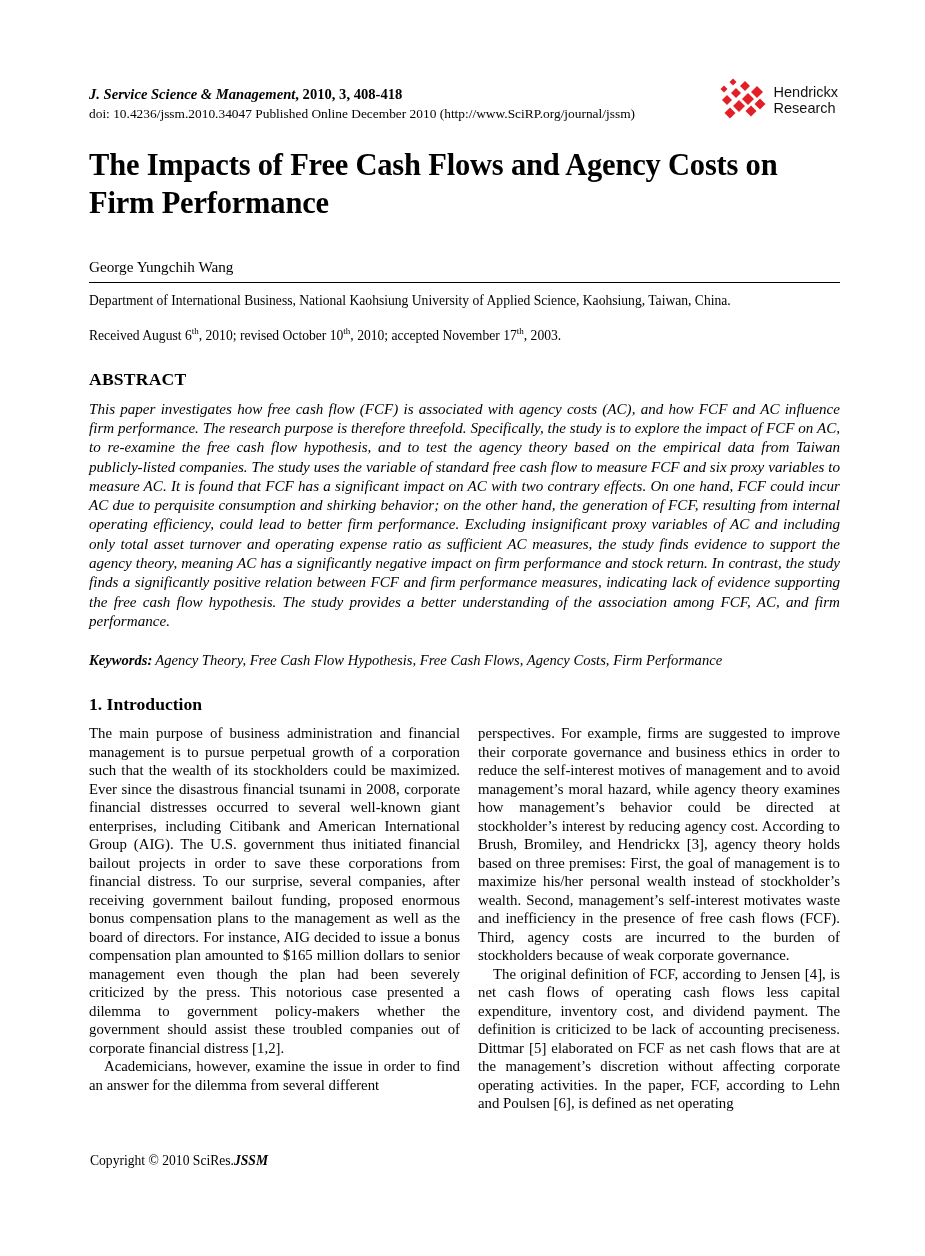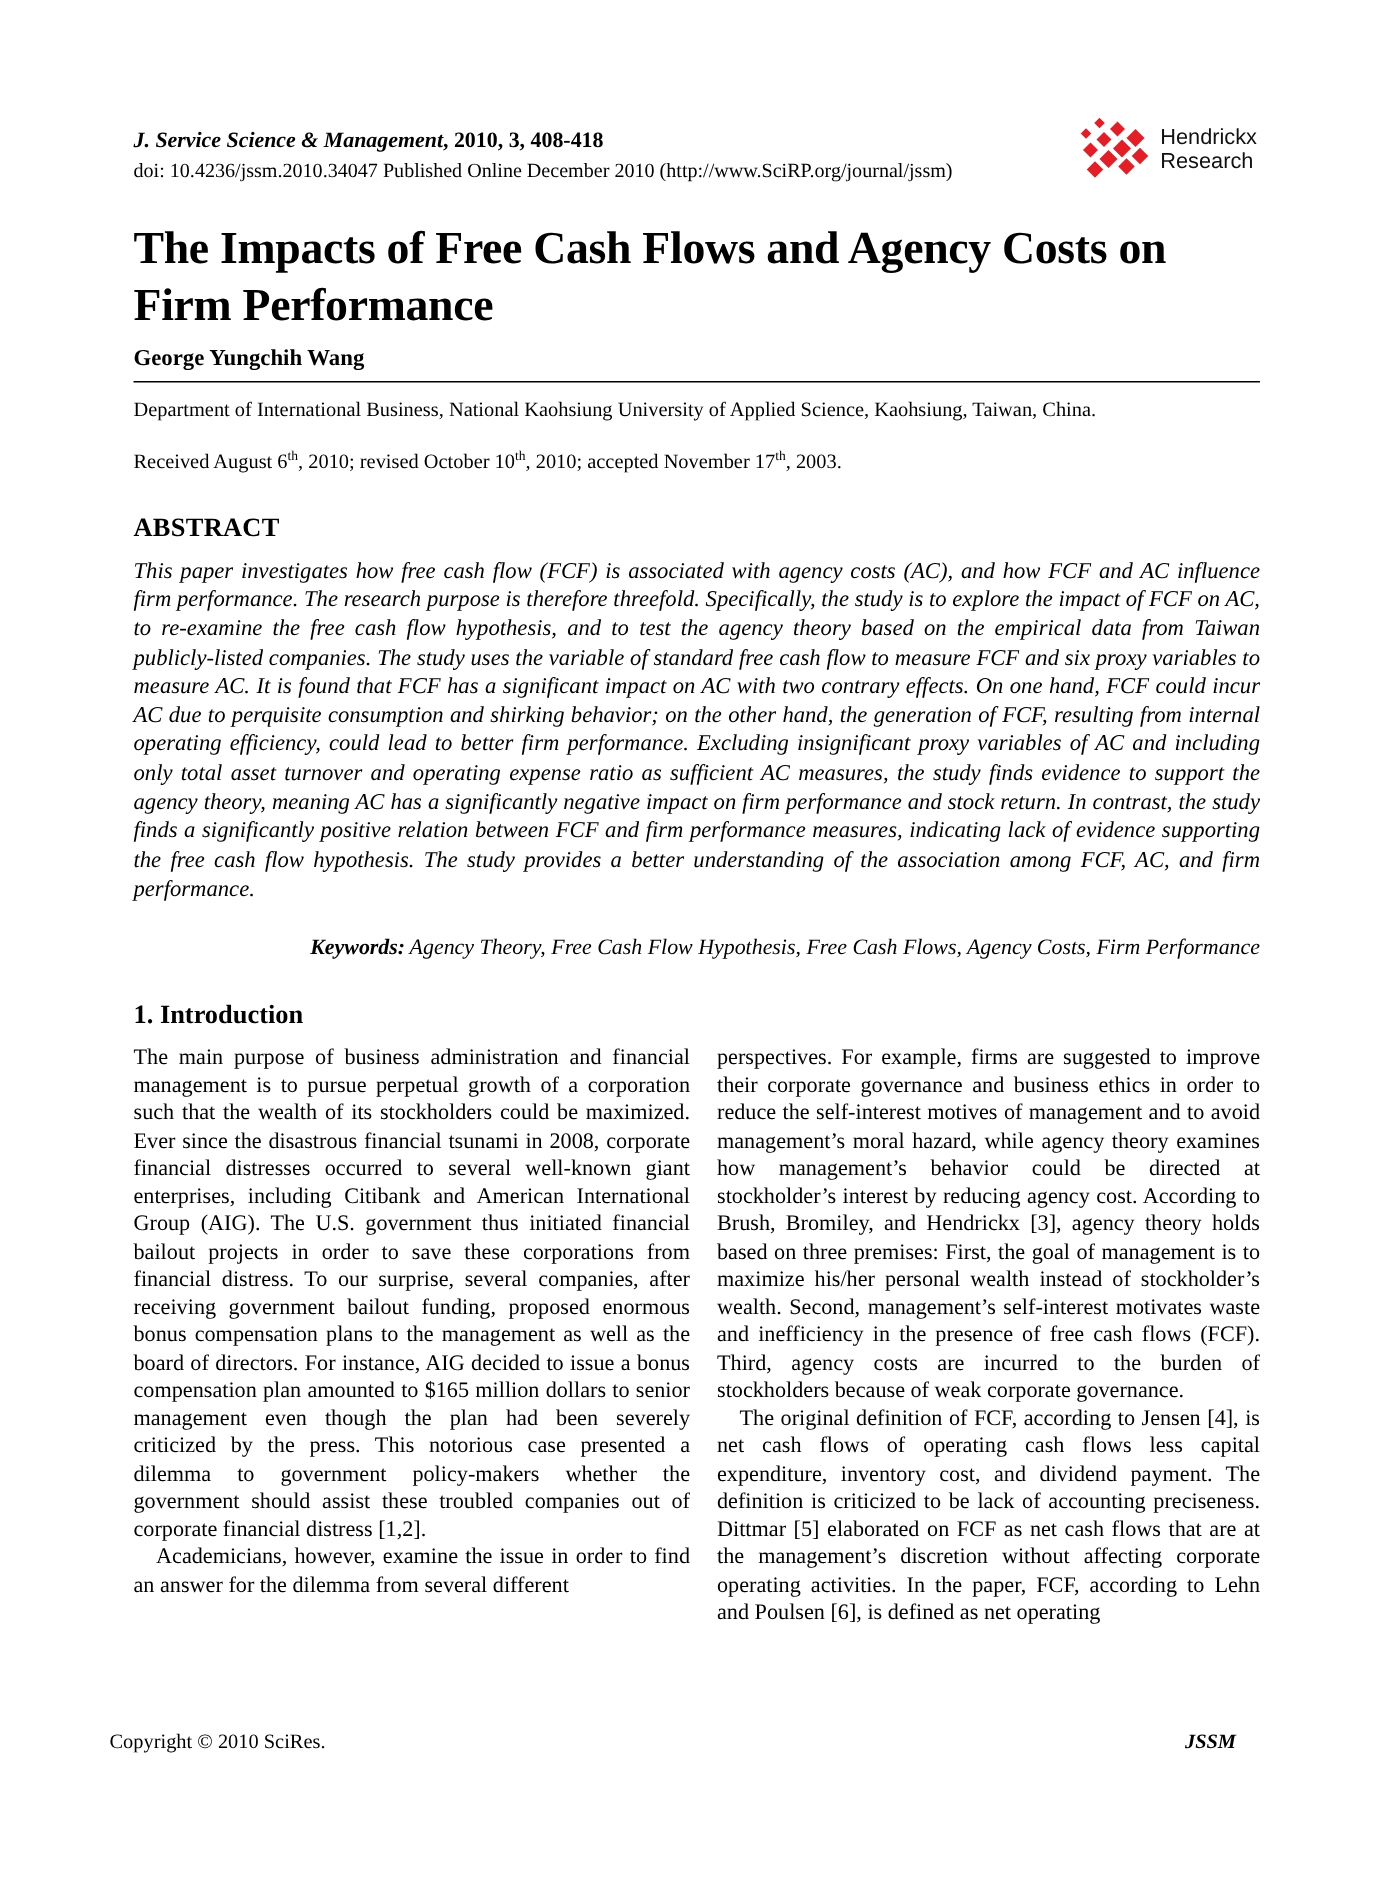--- a/index.html
+++ b/index.html
@@ -16,49 +16,49 @@
   
   .hdr { margin-top:86px; display:flex; justify-content:space-between; align-items:flex-start; }
   .journal-line { font-size:14.6px; font-weight:bold; white-space:nowrap; }
   .journal-line .jname { font-style:italic; }
   .doi-line { font-size:13.4px; margin-top:3px; white-space:nowrap; }
   .logo { display:flex; align-items:center; gap:7px; margin-top:-8px; margin-right:2px; }
   .logo-text { font-family:"Liberation Sans", sans-serif; font-size:14.5px; line-height:1.12; color:#111; }
 
   
   .title { margin-top:38px; font-size:30.5px; font-weight:bold; line-height:1.25; letter-spacing:-0.2px; width:760px; }
-  .author { margin-top:8px; font-size:15.2px; font-weight:bold; }
+  .author { margin-top:36px; font-size:15.2px; font-weight:normal; }
   .author-rule { border:none; border-top:1.7px solid #000; margin:6px 0 0 0; }
   .affil { margin-top:9px; font-size:13.6px; line-height:1.28; }
   .email { font-size:13.6px; line-height:1.28; }
   .received { margin-top:18px; font-size:13.6px; }
   .received sup { font-size:9px; line-height:0; }
 
   
   .abs-heading { margin-top:25px; font-size:17.6px; font-weight:bold; letter-spacing:0.2px; }
   .abs-text { margin-top:10px; font-style:italic; font-size:15.1px; line-height:19.3px; text-align:justify; }
 
   
-  .keywords { margin-top:21px; font-size:14.6px; font-style:italic;text-align:right; }
+  .keywords { margin-top:21px; font-size:14.6px; font-style:italic; }
   .keywords .kw-label { font-weight:bold; }
   .keywords .kw-text { margin-left:3px; }
 
   
   .intro-heading { margin-top:25px; font-size:17.6px; font-weight:bold; }
   .cols { margin-top:9px; display:flex; gap:18px; }
   .col { text-align:justify; font-size:14.8px; line-height:18.5px; }
   .col-left  { width:371px; }
   .col-right { width:362px; }
   .col p { margin:0; }
   .col p.indent { text-indent:15px; }
 
   
   .footer {
-    position:absolute; left:73px; top:1153px; width:751px;
-    display:flex; justify-content:space-between;
+    position:absolute; left:90px; top:1153px; width:751px;
+    display:flex; 
     font-size:13.6px;
   }
   .footer .jabbr { font-weight:bold; font-style:italic; }
 </style>
 </head>
 <body>
 
 <div class="page">
   <div class="content">
 

